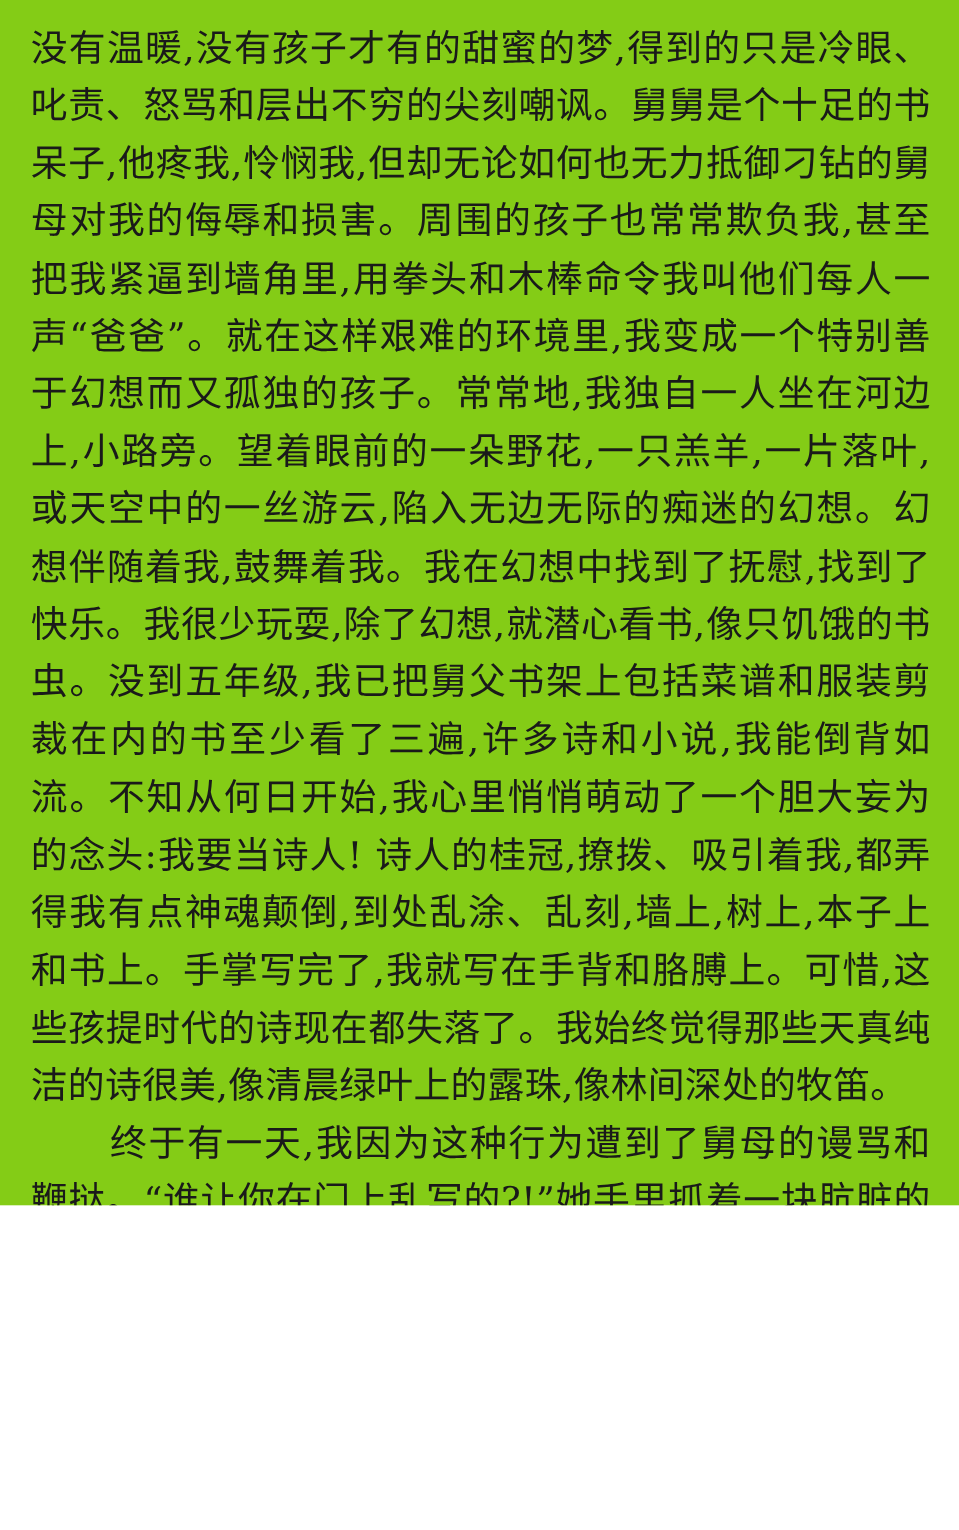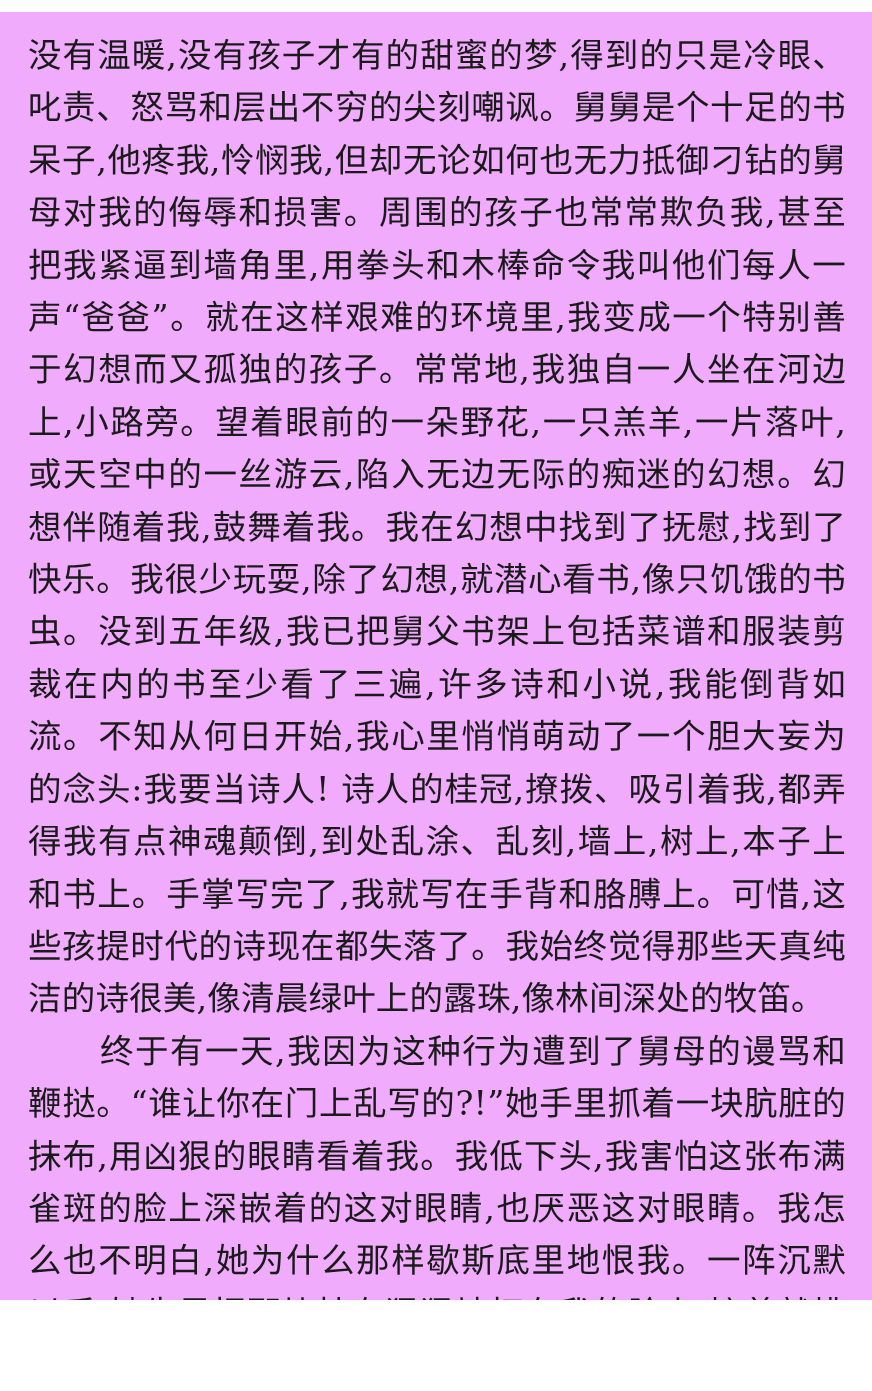--- a/index.html
+++ b/index.html
@@ -5,23 +5,23 @@
 <style>
   html, body {
     margin: 0;
     padding: 0;
     background: #ffffff;
   }
 
   .page {
     position: relative;
     width: 872px;
-    height: 1288px;
-    margin: 12px auto;
-    background: #f0abfc;
+    height: 1096px;
+    margin: 0 auto;
+    background: #84cc16;
     overflow: hidden;
     font-family: "DejaVu Serif", "Liberation Serif", serif;
   }
 
   
   .text-block {
     position: absolute;
     left: 28px;
     top: 18px;
     width: 818px;

